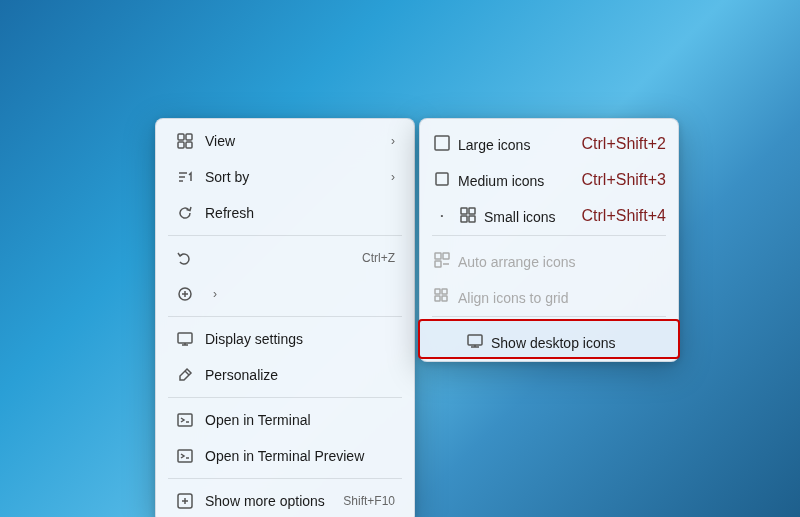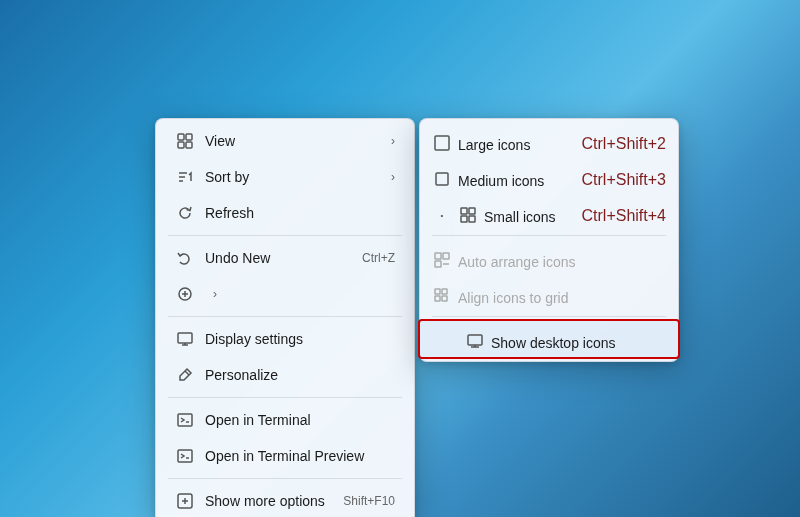--- a/index.html
+++ b/index.html
@@ -199,21 +199,20 @@
 
       <div class="menu-divider"></div>
 
       <div class="menu-item">
         <span class="icon">
           <svg viewBox="0 0 16 16" fill="none" stroke="currentColor" stroke-width="1.5">
             <path d="M3 6a5 5 0 1 1 0 6"></path>
             <polyline points="1,3 3,6 6,4"></polyline>
           </svg>
         </span>
-        <span class="label">Undo New</span>
         <span class="shortcut">Ctrl+Z</span>
       </div>
 
       <div class="menu-item">
         <span class="icon">
           <svg viewBox="0 0 16 16" fill="none" stroke="currentColor" stroke-width="1.5">
             <circle cx="8" cy="8" r="6"></circle>
             <line x1="8" y1="5" x2="8" y2="11"></line>
             <line x1="5" y1="8" x2="11" y2="8"></line>
           </svg>

